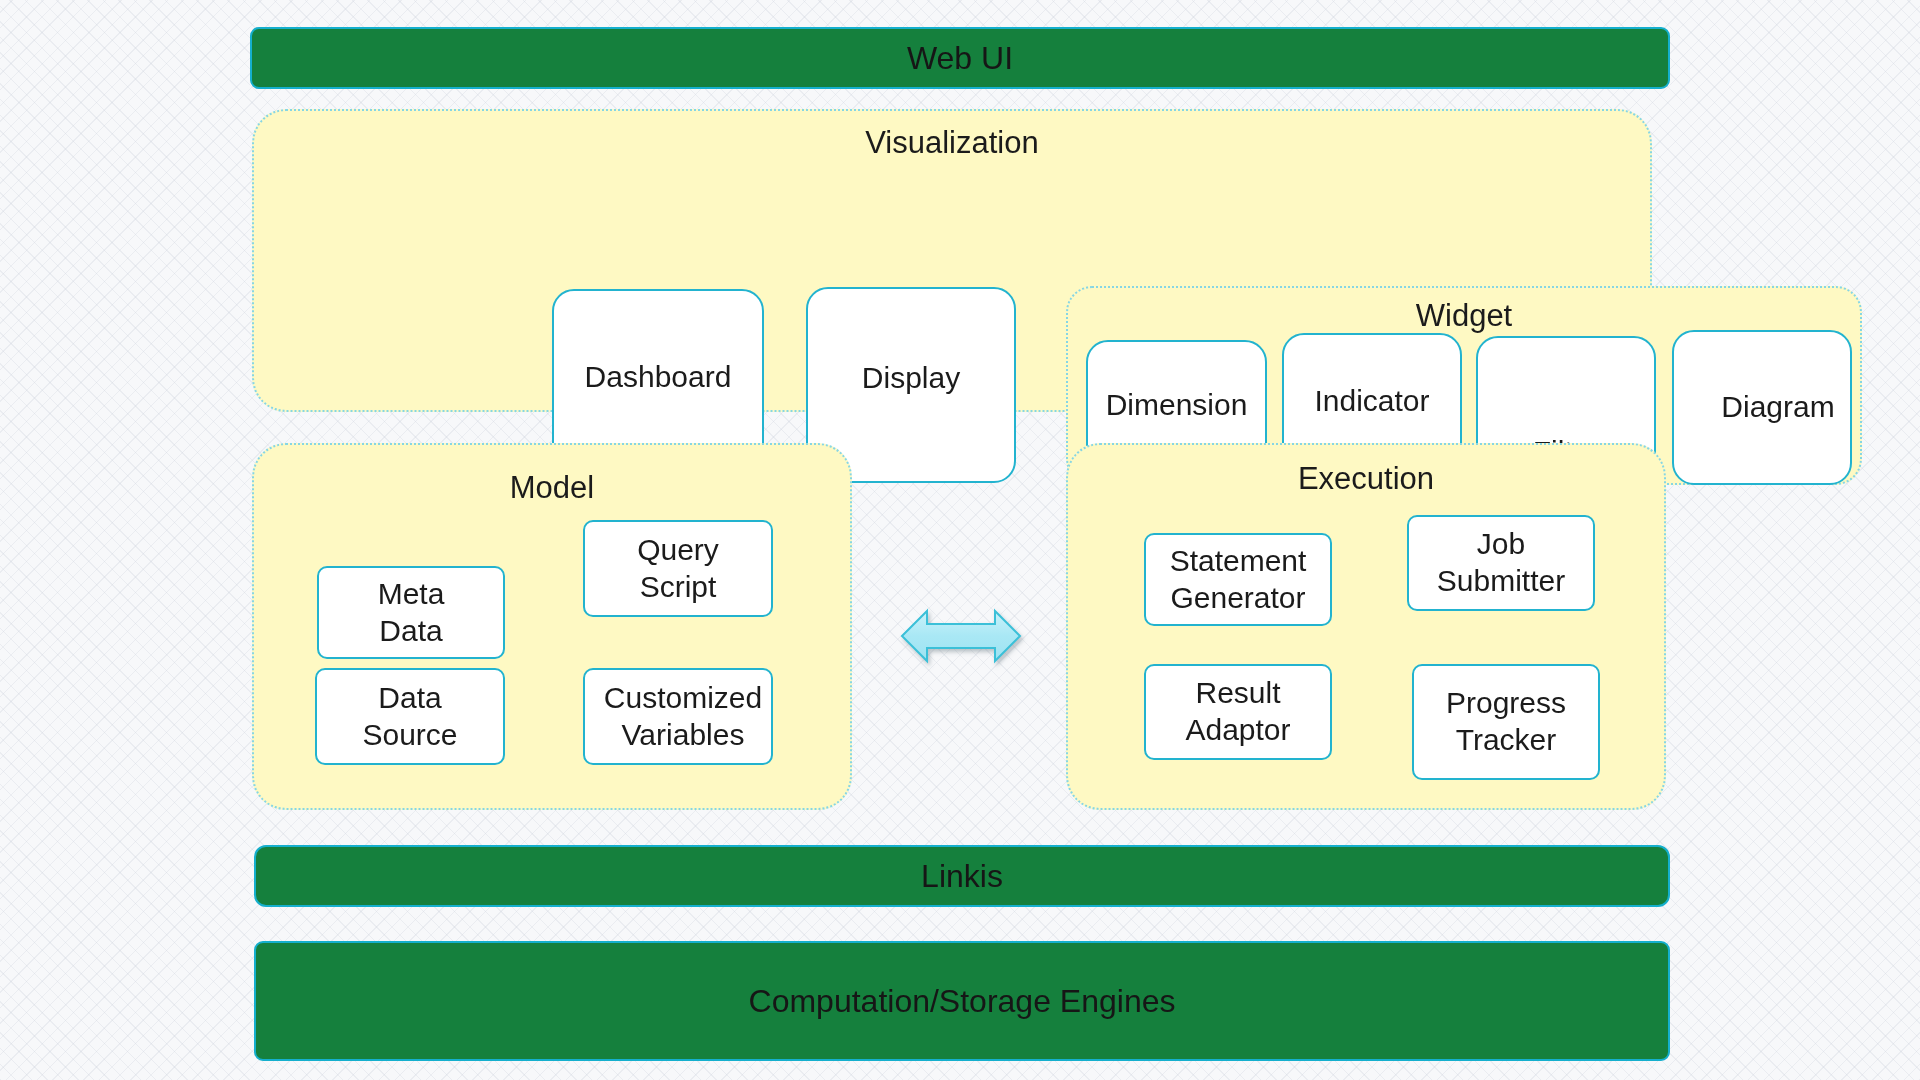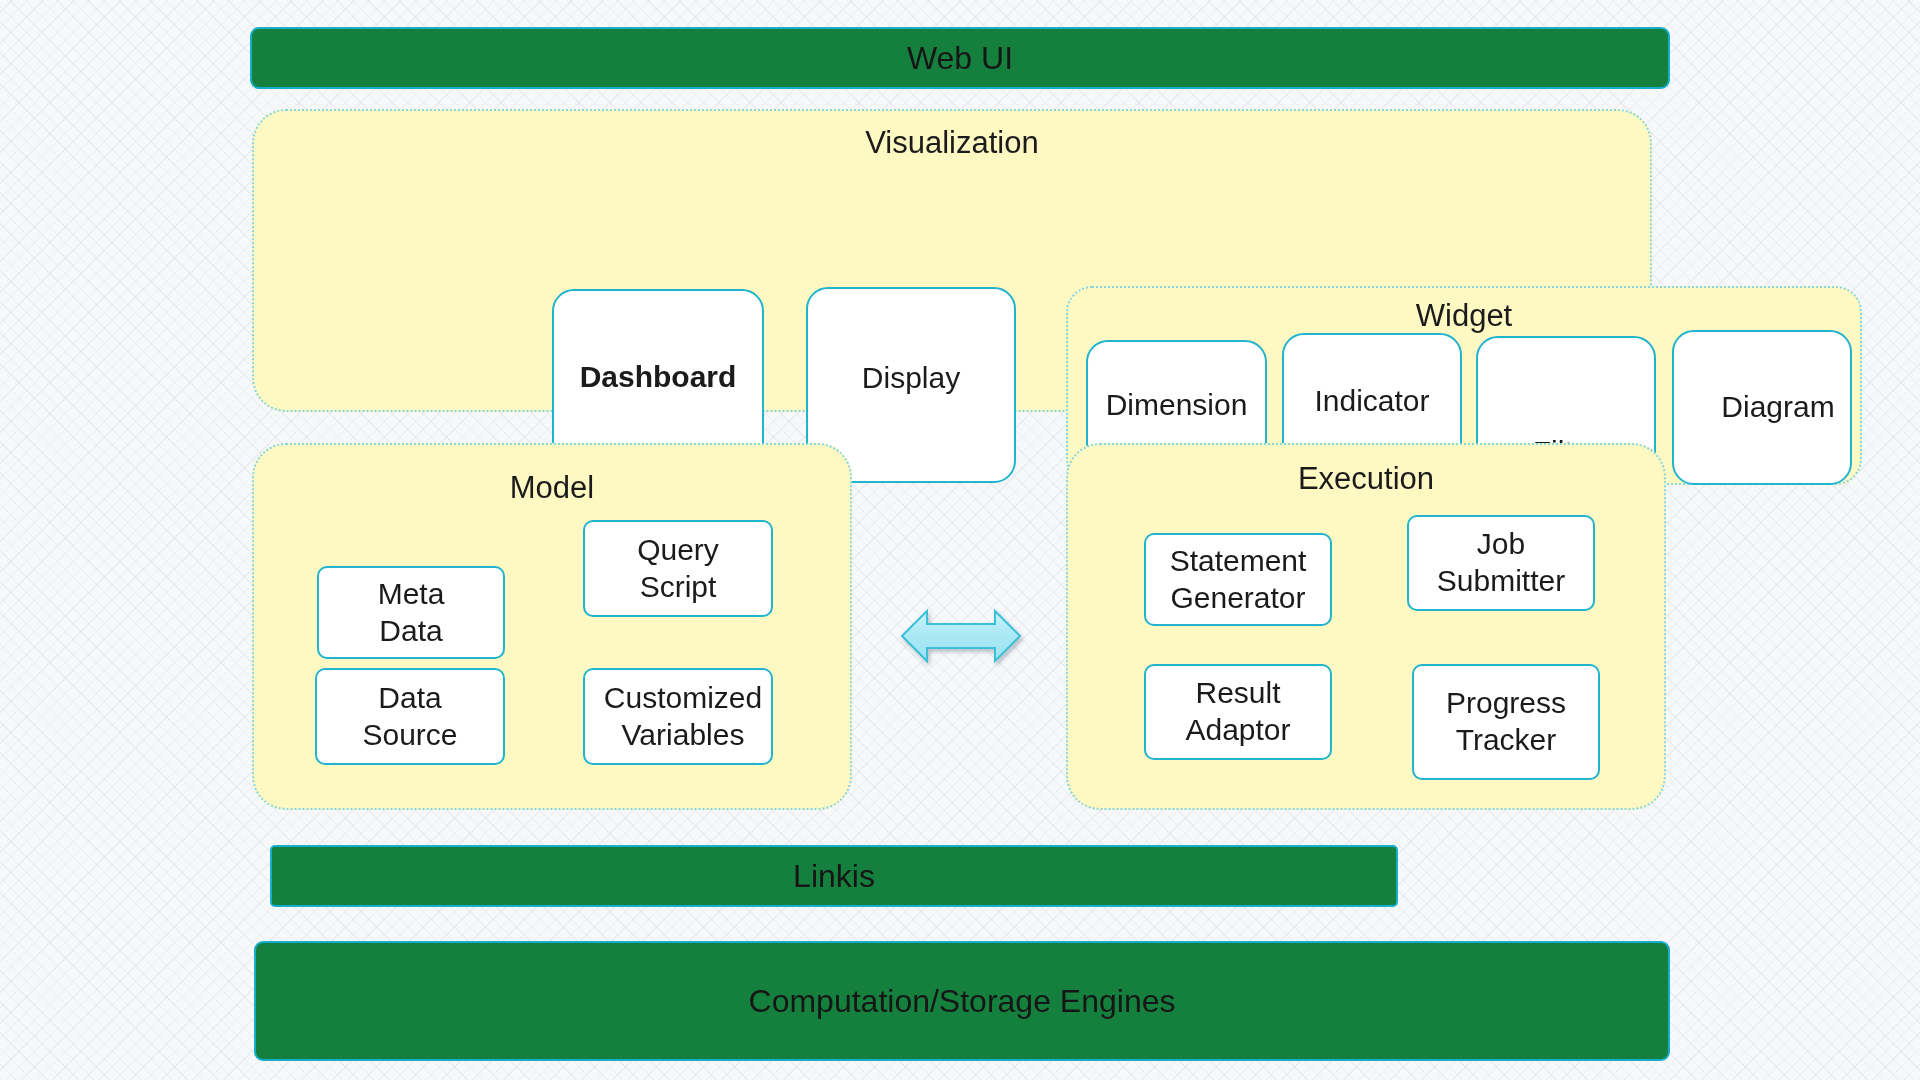--- a/index.html
+++ b/index.html
@@ -82,21 +82,21 @@
     color: #161616;
     white-space: nowrap;
   }
 
   
   #webui-box        { left: 250px;  top: 27px;  width: 1420px; height: 62px;  border-radius: 9px; }
 
   #visualization-grp{ left: 252px;  top: 109px; width: 1400px; height: 303px; }
   #visualization-title { top: 15px; }
 
-  #dashboard-box    { left: 298px;  top: 178px; width: 212px;  height: 193px; font-weight: bold; }
+  #dashboard-box    { left: 298px;  top: 178px; width: 212px;  height: 193px; }
   #dashboard-box span{ margin-bottom: 16px; }
   #display-box      { left: 552px;  top: 176px; width: 210px;  height: 196px; }
   #display-box span { margin-bottom: 14px; }
 
   #widget-grp       { left: 812px;  top: 175px; width: 796px;  height: 199px; border-radius: 26px; }
   #widget-title     { top: 11px; }
 
   #dimension-box    { left: 18px;   top: 52px;  width: 181px;  height: 130px; }
   #indicator-box    { left: 214px;  top: 45px;  width: 180px;  height: 136px; }
   #filter-box       { left: 408px;  top: 48px;  width: 180px;  height: 137px; align-items: flex-end; }
@@ -111,21 +111,21 @@
   #customvars-box   { left: 329px;  top: 223px; width: 190px;  height: 97px; padding-left: 10px;  }
 
   #execution-grp    { left: 1066px; top: 443px; width: 600px;  height: 367px; }
   #execution-title  { top: 17px; }
 
   #stmtgen-box      { left: 76px;   top: 77px;  width: 188px;  height: 93px; margin-top: 11px;  }
   #jobsub-box       { left: 339px;  top: 70px;  width: 188px;  height: 96px;  }
   #resultadp-box    { left: 76px;   top: 219px; width: 188px;  height: 96px;  }
   #progtrack-box    { left: 344px;  top: 219px; width: 188px;  height: 116px;  }
 
-  #linkis-box       { left: 270px;  top: 845px; width: 1128px; height: 62px;  border-radius: 5px; }
+  #linkis-box       { left: 254px;  top: 845px; width: 1416px; height: 62px;  border-radius: 12px; }
   #engines-box      { left: 254px;  top: 941px; width: 1416px; height: 120px; border-radius: 9px; }
 
   
   #exchange-arrow {
     position: absolute;
     left: 900px;
     top: 605px;
     width: 122px;
     height: 62px;
   }

